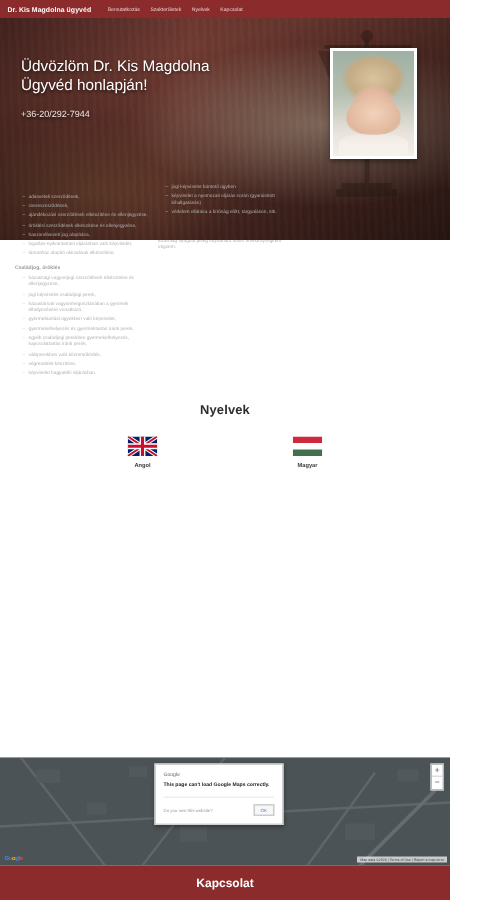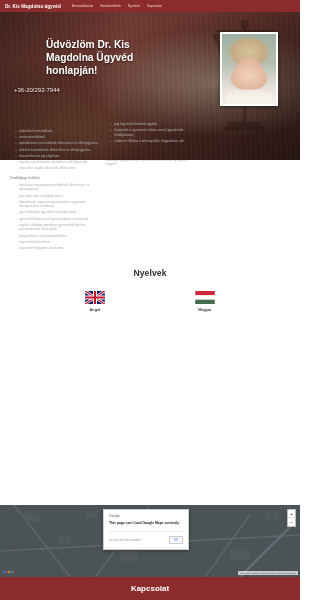--- a/index.html
+++ b/index.html
@@ -49,23 +49,22 @@
   }
   
   .scales {
     position: absolute; right: 18px; top: 14px; width: 74px; height: 130px;
     opacity: .55;
   }
   .hero-copy {
     position: absolute; left: 14px; top: 38px; width: 145px; z-index: 6;
   }
   .hero-title {
-    color: #ffffff; font-size: 10.2px; font-weight: bold; line-height: 13px;
+    color: #ffffff; font-size: 10.2px; font-weight: normal; line-height: 13px;
     text-shadow: 0 1px 2px rgba(0,0,0,.6);
-    margin-left: 32px;
   }
   .hero-phone {
     margin-top: 10px;
     color: #f2e3e0; font-size: 6px; text-shadow: 0 1px 2px rgba(0,0,0,.6);
   }
   .portrait {
     position: absolute; right: 22px; top: 32px;
     width: 58px; height: 74px;
     background: #ffffff; padding: 2px;
     box-shadow: 0 1px 4px rgba(0,0,0,.5);

